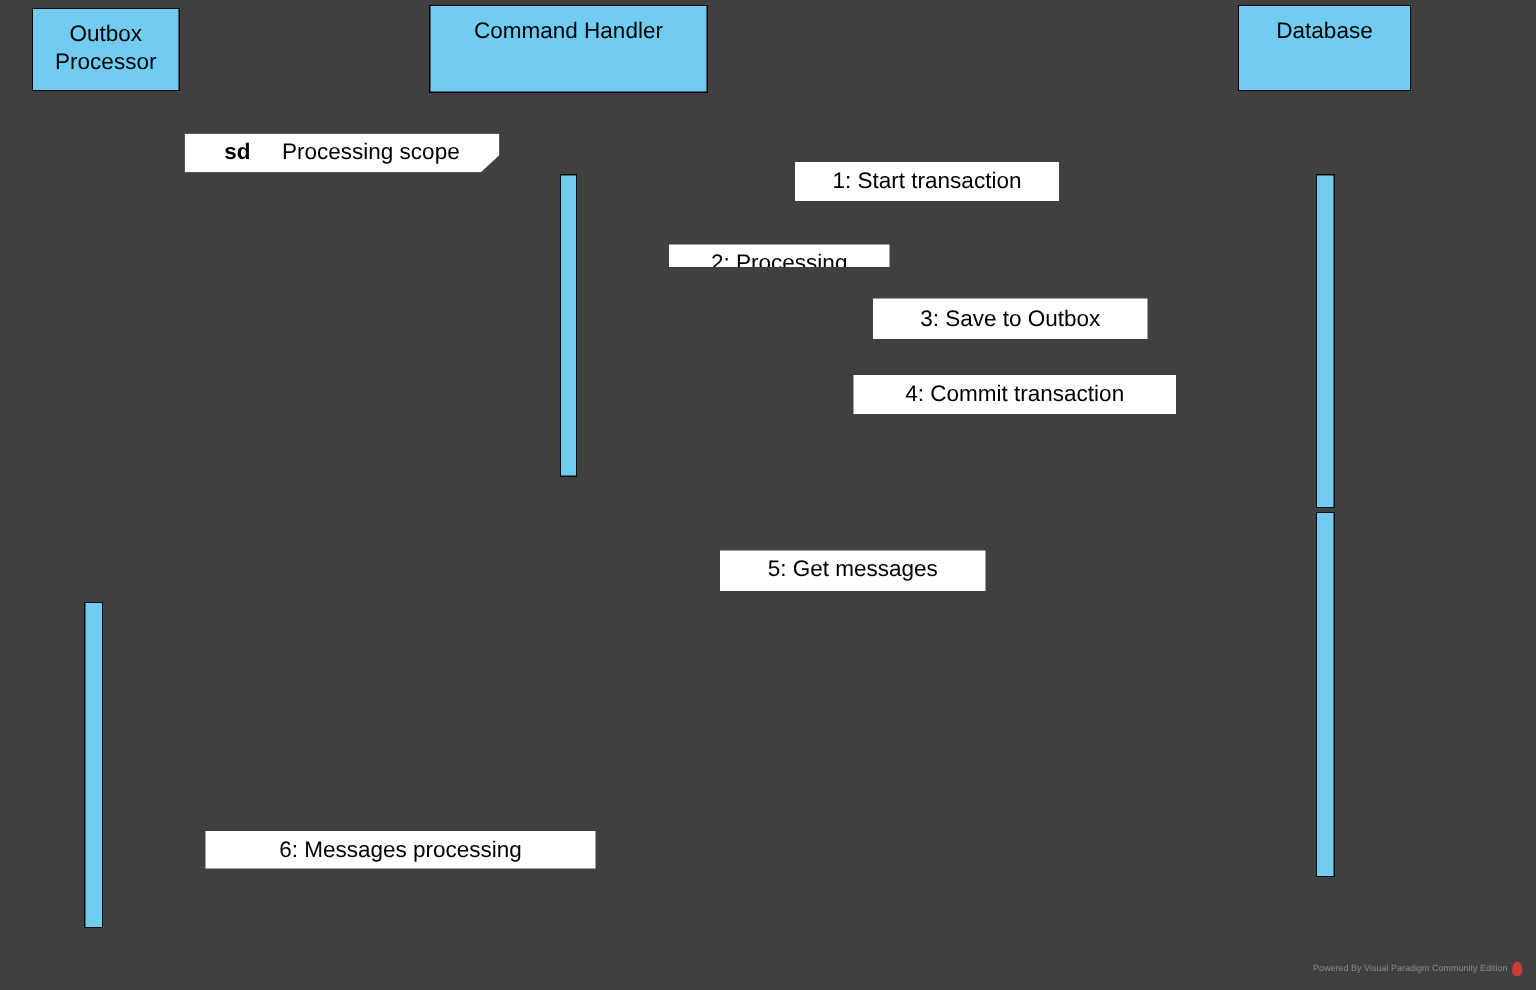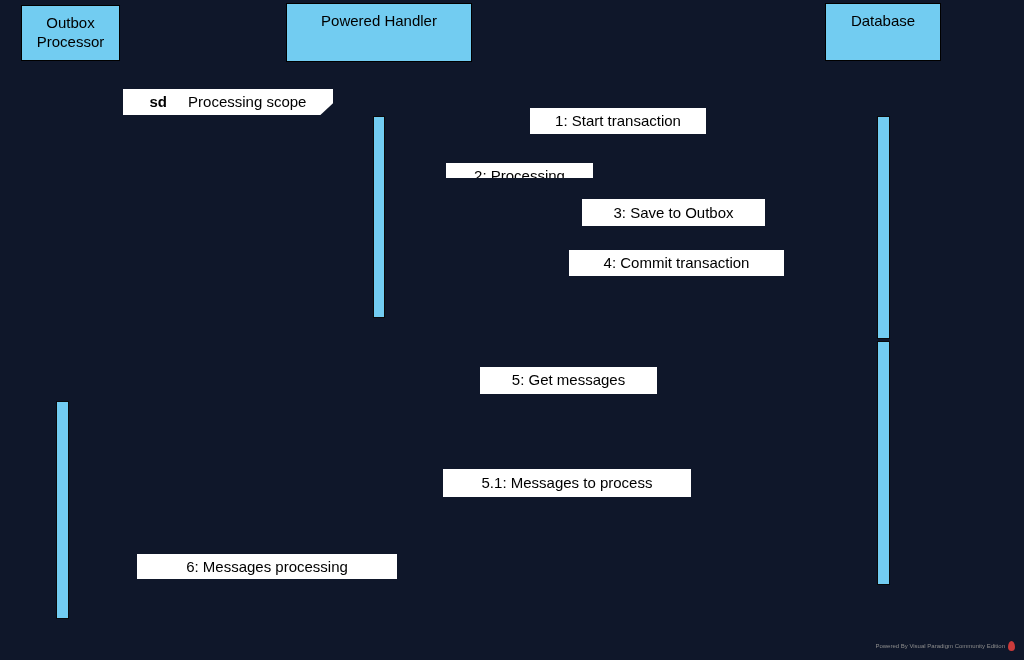--- a/index.html
+++ b/index.html
@@ -5,21 +5,21 @@
   html, body {
     margin: 0;
     padding: 0;
     background: #000000;
     font-family: "Liberation Sans", sans-serif;
   }
   .stage {
     position: relative;
     width: 1024px;
     height: 660px;
-    background: #0f172a;
+    background: #404040;
     overflow: hidden;
   }
   
   .actor-box {
     position: absolute;
     box-sizing: border-box;
     background: #72ccf1;
     border: 1px solid #000000;
     color: #000000;
     font-size: 15px;
@@ -78,21 +78,21 @@
     border-radius: 50% 50% 50% 50% / 60% 60% 40% 40%;
   }
 </style>
 </head>
 <body>
 
 <div class="stage">
 
   <div class="actor-box" style="left:21px; top:5px; width:99px; height:56px;">Outbox Processor</div>
 
-  <div class="actor-box" style="left:286px; top:3px; width:186px; height:59px;">Powered Handler</div>
+  <div class="actor-box" style="left:286px; top:3px; width:186px; height:59px;">Command Handler</div>
 
   <div class="actor-box" style="left:825px; top:3px; width:116px; height:58px;">Database</div>
 
   <div class="fragment-label" style="left:123px; top:89px; width:210px; height:26px; line-height:26px;">
     <span class="kw">sd</span><span>Processing scope</span>
   </div>
 
   <div class="activation" style="left:373px; top:116px; width:12px; height:202px;"></div>
 
   <div class="activation" style="left:877px; top:116px; width:13px; height:223px;"></div>
@@ -104,21 +104,20 @@
   <div class="msg-label" style="left:530px; top:108px; width:176px; height:26px; line-height:26px;">1: Start transaction</div>
 
   <div class="msg-label" style="left:446px; top:163px; width:147px; height:15px; line-height:26px;">2: Processing</div>
 
   <div class="msg-label" style="left:582px; top:199px; width:183px; height:27px; line-height:27px;">3: Save to Outbox</div>
 
   <div class="msg-label" style="left:569px; top:250px; width:215px; height:26px; line-height:26px;">4: Commit transaction</div>
 
   <div class="msg-label" style="left:480px; top:367px; width:177px; height:27px; line-height:26px;">5: Get messages</div>
 
-  <div class="msg-label" style="left:443px; top:469px; width:248px; height:28px; line-height:28px;">5.1: Messages to process</div>
 
   <div class="msg-label" style="left:137px; top:554px; width:260px; height:25px; line-height:25px;text-align:center;">6: Messages processing</div>
 
   <div class="watermark">
     <span class="wm-text">Powered By Visual Paradigm Community Edition</span>
     <span class="wm-logo"></span>
   </div>
 
 </div>
 

